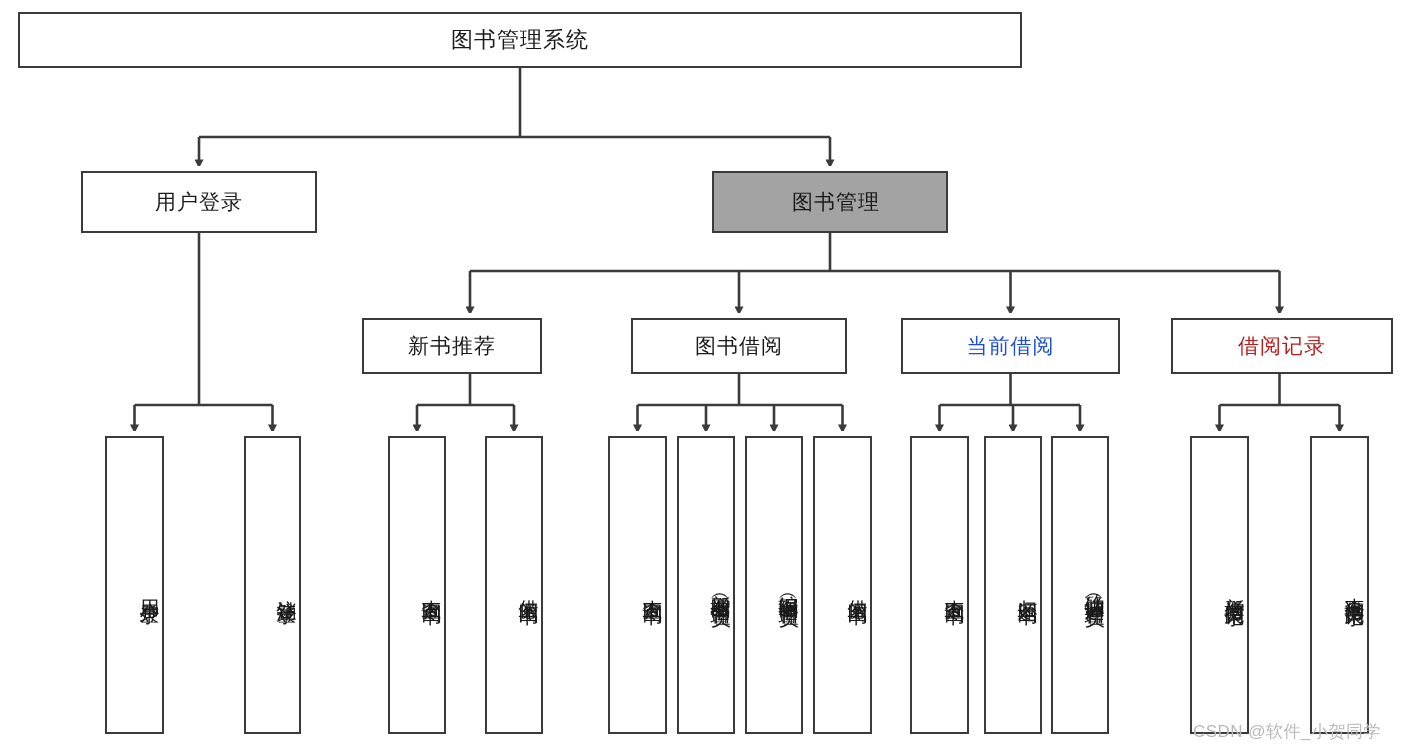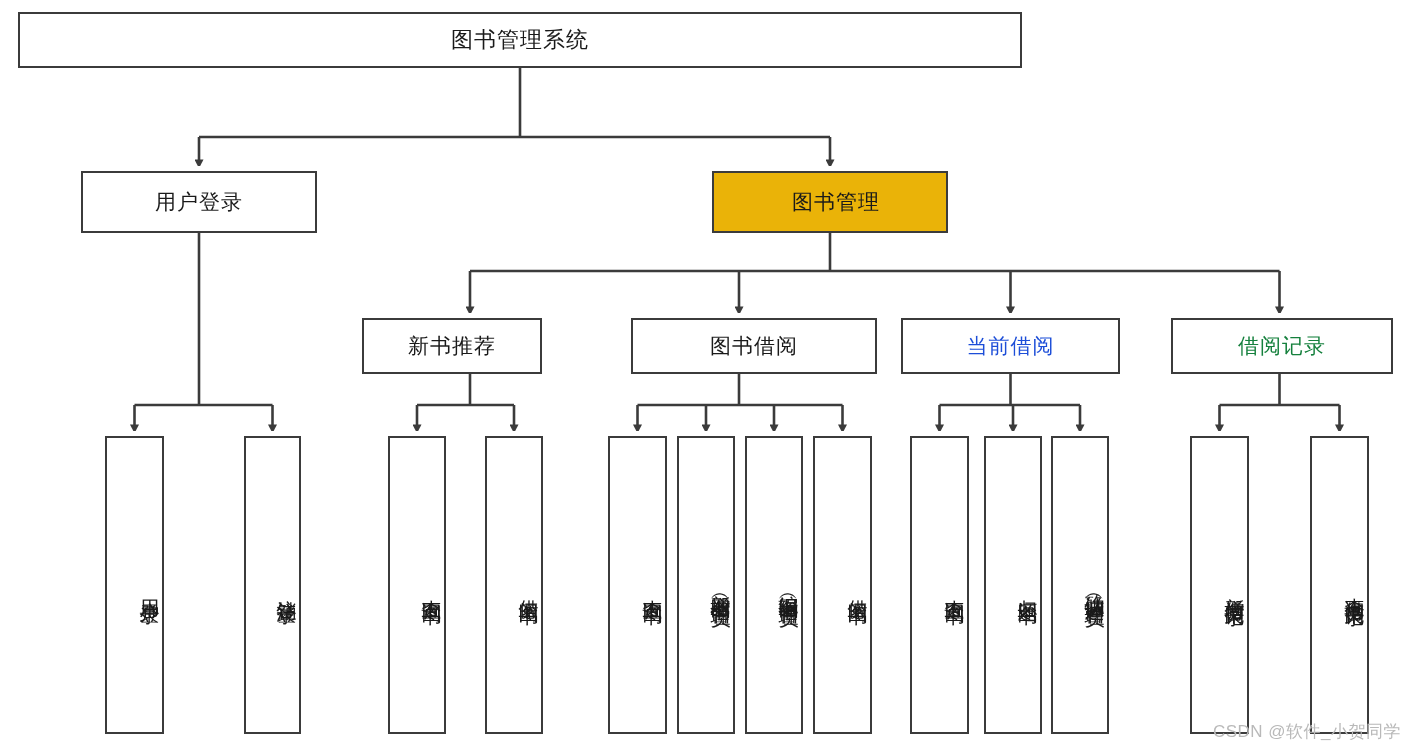--- a/index.html
+++ b/index.html
@@ -54,21 +54,21 @@
     padding-top: 6px;
   }
   .node.vert .nlabel {
     writing-mode: vertical-rl;
     text-orientation: upright;
     white-space: nowrap;
   }
   .node.root { font-size: 22px; }
   .watermark {
     position: absolute;
-    right: 4px;
+    right: 24px;
     bottom: 4px;
     font-size: 17px;
     color: #b9b9b9;
     letter-spacing: 0.5px;
     white-space: nowrap;
     user-select: none;
   }
 </style>
 </head>
 <body>
@@ -114,33 +114,33 @@
       <line x1="1219.5" y1="405" x2="1219.5" y2="425" stroke="#3b3b3b" stroke-width="2.6" marker-end="url(#arrow)"></line>
       <line x1="1339.5" y1="405" x2="1339.5" y2="425" stroke="#3b3b3b" stroke-width="2.6" marker-end="url(#arrow)"></line>
     </svg>
   <div id="nodes">
       <div class="node horiz root" style="left: 18px; top: 12px; width: 1004px; height: 56px; border-color: rgb(59, 59, 59); background: rgb(255, 255, 255); color: rgb(26, 26, 26);">
         <span class="nlabel">图书管理系统</span>
       </div>
       <div class="node horiz" style="left: 81px; top: 171px; width: 236px; height: 62px; border-color: rgb(59, 59, 59); background: rgb(255, 255, 255); color: rgb(26, 26, 26);">
         <span class="nlabel">用户登录</span>
       </div>
-      <div class="node horiz" style="left: 712px; top: 171px; width: 236px; height: 62px; border-color: rgb(59, 59, 59); background: #eab308; color: rgb(26, 26, 26); padding-left: 12px;">
+      <div class="node horiz" style="left: 712px; top: 171px; width: 236px; height: 62px; border-color: rgb(59, 59, 59); background: #a3a3a3; color: rgb(26, 26, 26); padding-left: 12px;">
         <span class="nlabel">图书管理</span>
       </div>
       <div class="node horiz" style="left: 362px; top: 318px; width: 180px; height: 56px; border-color: rgb(59, 59, 59); background: rgb(255, 255, 255); color: rgb(26, 26, 26);">
         <span class="nlabel">新书推荐</span>
       </div>
-      <div class="node horiz" style="left: 631px; top: 318px; width: 246px; height: 56px; border-color: rgb(59, 59, 59); background: rgb(255, 255, 255); color: rgb(26, 26, 26);">
+      <div class="node horiz" style="left: 631px; top: 318px; width: 216px; height: 56px; border-color: rgb(59, 59, 59); background: rgb(255, 255, 255); color: rgb(26, 26, 26);">
         <span class="nlabel">图书借阅</span>
       </div>
       <div class="node horiz" style="left: 901px; top: 318px; width: 219px; height: 56px; border-color: rgb(59, 59, 59); background: rgb(255, 255, 255); color: #1d4ed8;">
         <span class="nlabel">当前借阅</span>
       </div>
-      <div class="node horiz" style="left: 1171px; top: 318px; width: 222px; height: 56px; border-color: rgb(59, 59, 59); background: rgb(255, 255, 255); color: #15803d;">
+      <div class="node horiz" style="left: 1171px; top: 318px; width: 222px; height: 56px; border-color: rgb(59, 59, 59); background: rgb(255, 255, 255); color: #b91c1c;">
         <span class="nlabel">借阅记录</span>
       </div>
       <div class="node vert" style="left: 105px; top: 436px; width: 59px; height: 298px; border-color: rgb(59, 59, 59); background: rgb(255, 255, 255); color: rgb(26, 26, 26);">
         <span class="nlabel">用户登录</span>
       </div>
       <div class="node vert" style="left: 244px; top: 436px; width: 57px; height: 298px; border-color: rgb(59, 59, 59); background: rgb(255, 255, 255); color: rgb(26, 26, 26);">
         <span class="nlabel">注销登录</span>
       </div>
       <div class="node vert" style="left: 388px; top: 436px; width: 58px; height: 298px; border-color: rgb(59, 59, 59); background: rgb(255, 255, 255); color: rgb(26, 26, 26);">
         <span class="nlabel">查询图书</span>

